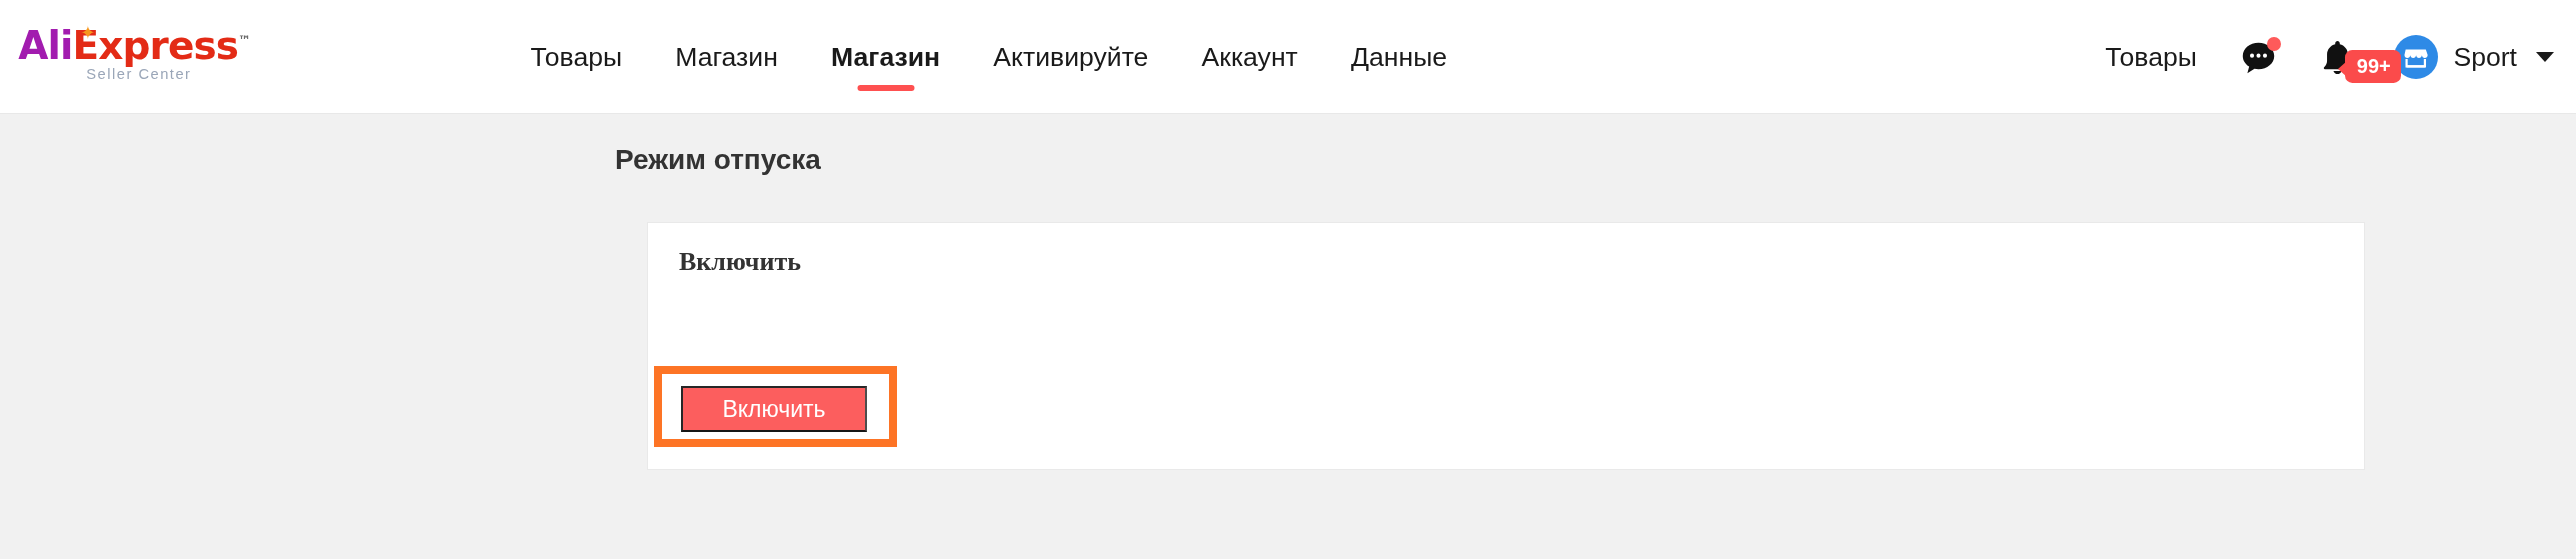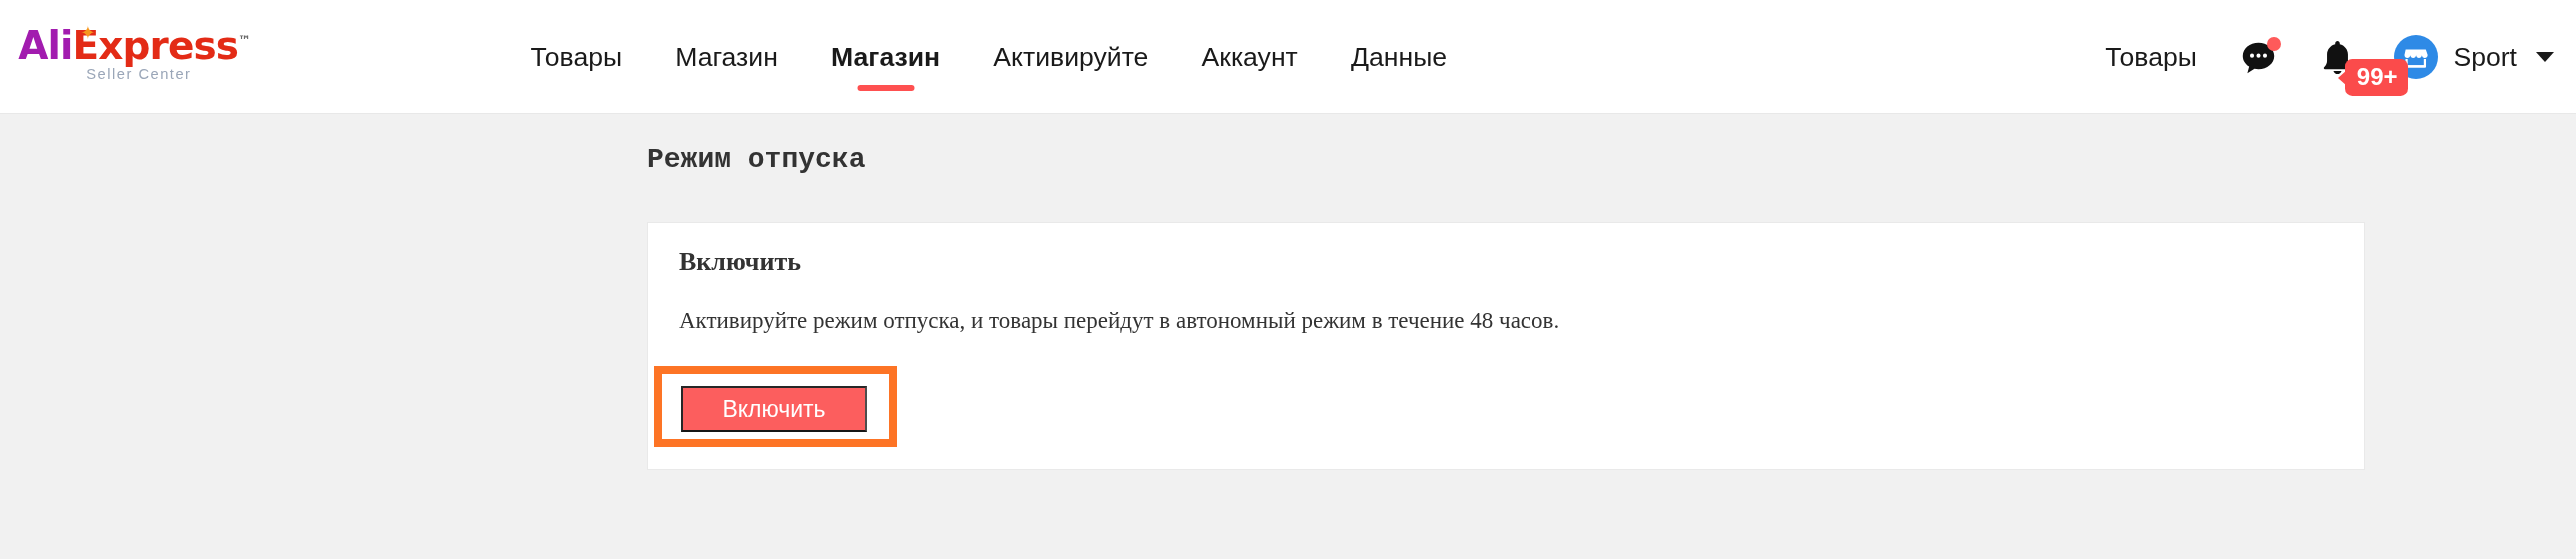--- a/index.html
+++ b/index.html
@@ -127,24 +127,24 @@
     position: absolute;
     right: -1.8px; top: 0px;
     width: 13.8px; height: 13.8px;
     border-radius: 50%;
     background: #fe5a5a;
   }
   #bell-icon-wrap { margin-right: 40px; width: 33px; height: 37px; }
   #bell-badge {
     position: absolute;
     left: 24px;
-    top: 20px;
+    top: 11px;
     background: #fb4b4b;
     color: #ffffff;
-    font-size: 24px;
+    font-size: 20px;
     font-weight: 700;
     line-height: 1;
     padding: 6.4px 10px 7.3px 12px;
     border-radius: 7.3px;
     white-space: nowrap;
   }
   #bell-badge::before {
     content: "";
     position: absolute;
     left: -7.3px; top: 11px;
@@ -171,23 +171,23 @@
     width: 0; height: 0;
     border-left: 9.2px solid transparent;
     border-right: 9.2px solid transparent;
     border-top: 10px solid #1a1a1a;
     cursor: pointer;
   }
 
   
   #page-title {
     position: absolute;
-    left: 647px;
+    left: 615px;
     top: 144px;
-    font-family: Liberation Mono, monospace;
+    font-family: Liberation Sans, sans-serif;
     font-size: 28px;
     font-weight: 700;
     color: #333333;
     white-space: nowrap;
   }
 
   #content-card {
     position: absolute;
     left: 647px;
     top: 222px;
@@ -314,19 +314,18 @@
     <div id="store-name">Sport</div>
     <div id="store-caret"></div>
 
   </div>
 </div>
 
 <div id="page-title">Режим отпуска</div>
 
 <div id="content-card">
   <div id="card-heading">Включить</div>
-  <div id="card-description">Активируйте режим отпуска, и товары перейдут в автономный режим в течение 48 часов.</div>
 </div>
 
 <div id="enable-button-highlight">
   <button id="enable-button">Включить</button>
 </div>
 
 
 </body></html>

